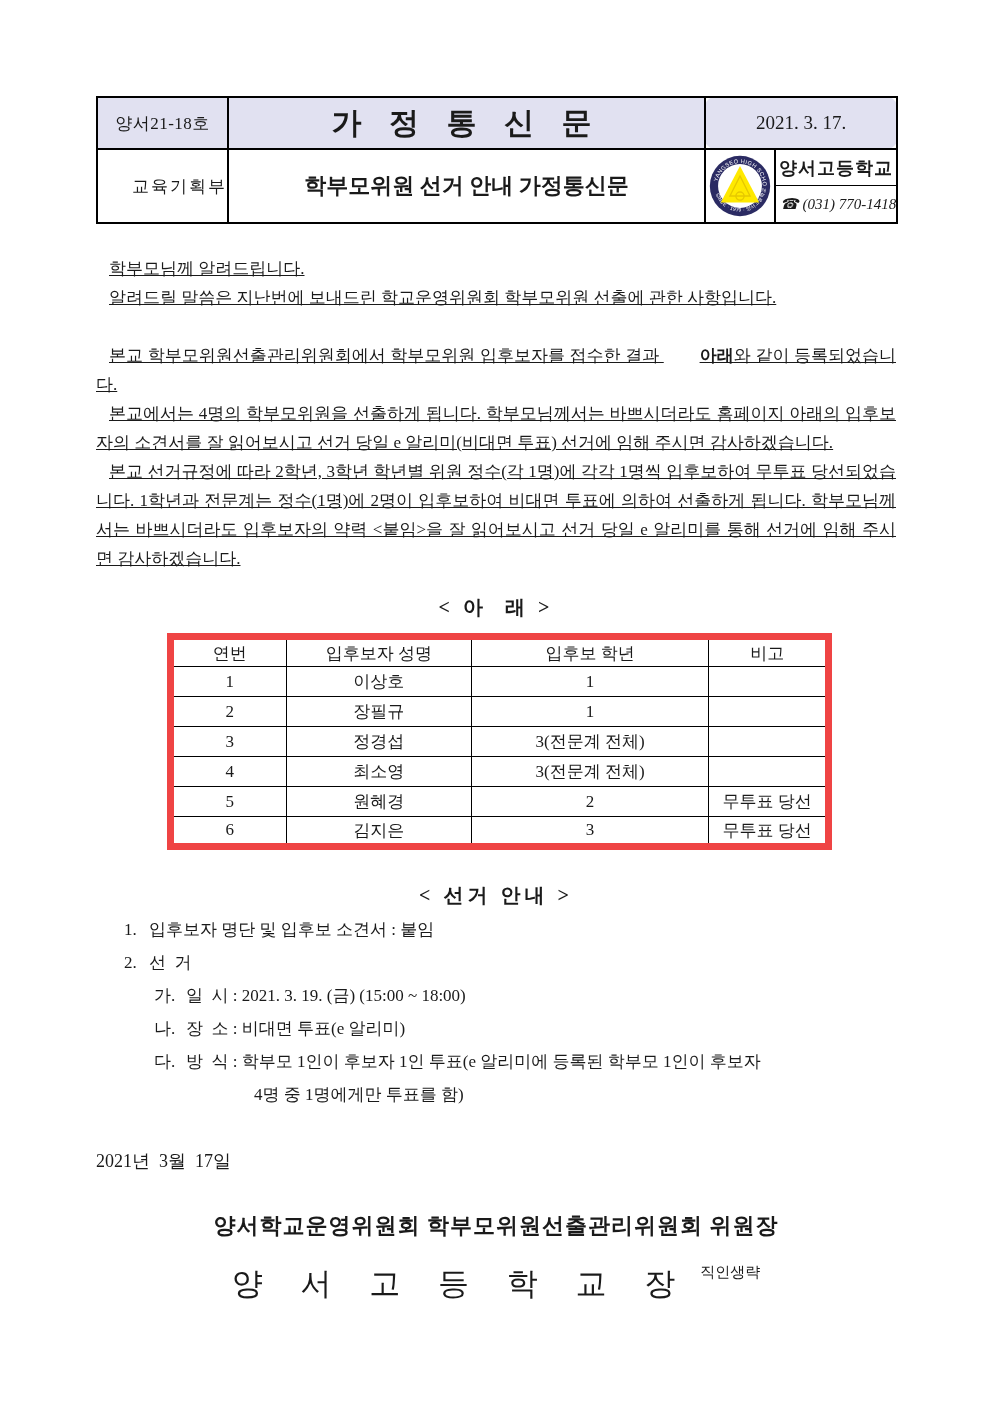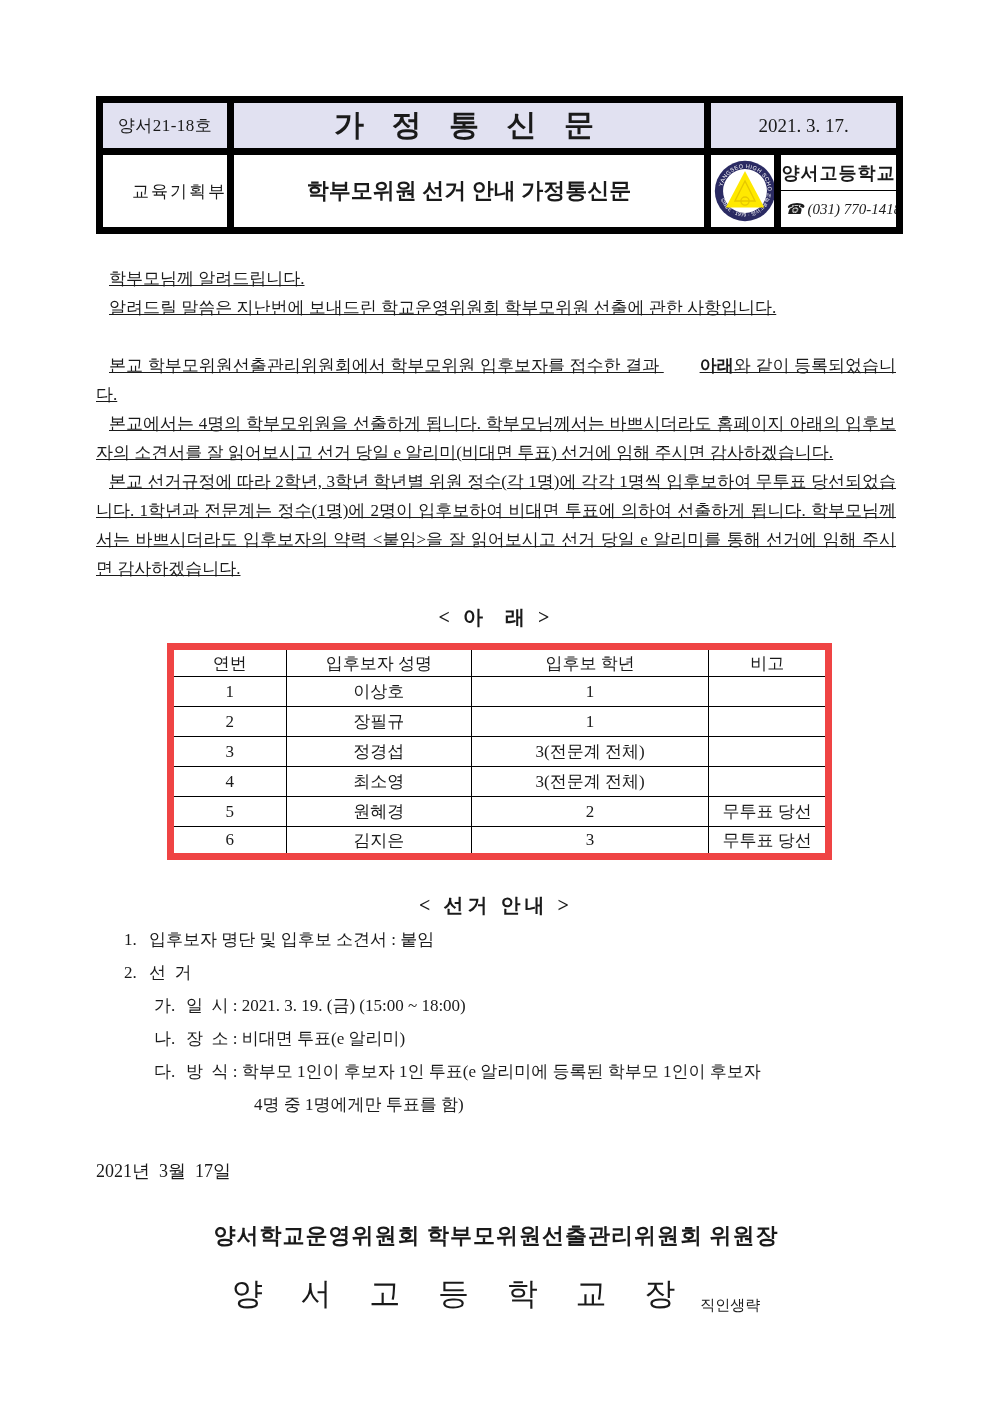--- a/index.html
+++ b/index.html
@@ -14,31 +14,31 @@
   }
   .content { width: 800px; margin: 0 auto; padding-top: 96px; }
 
   
   table.masthead {
     width: 800px;
     border-collapse: collapse;
     border: 2px solid #000;
     table-layout: fixed;
   }
-  table.masthead td { border: 7px solid #000000; overflow: hidden; }
+  table.masthead td { border: 2px solid #000000; overflow: hidden; }
   .band { background: #e1e1f1; }
   .doc-number {
     text-align: center; font-size: 17px; height: 52px;
     vertical-align: middle; letter-spacing: 0.5px;
   }
   .doc-type {
     text-align: center; font-size: 30px; font-weight: bold;
     letter-spacing: 10px; vertical-align: middle;
   }
-  .doc-date { text-align: center; font-size: 19px; vertical-align: middle; }
+  .doc-date { text-align: center; font-size: 19px; vertical-align: middle; border-radius: 10px; }
   .dept { text-align: right; font-size: 17px; height: 73px; vertical-align: middle; letter-spacing: 2px; }
   .subject { text-align: center; font-size: 22px; font-weight: bold; vertical-align: middle; }
   .logo-cell { text-align: center; vertical-align: middle; padding: 2px; }
   .school-cell { padding: 0; vertical-align: middle; }
   .school-name {
     height: 36px; border-bottom: 1px solid #000;
     display: flex; align-items: center; justify-content: center;
     font-size: 18px; font-weight: bold; letter-spacing: 1px;
   }
   .school-phone {
@@ -81,21 +81,21 @@
   .list-row { display: flex; margin-top: 9px; line-height: 24px; }
   .num { width: 25px; text-align: left; margin-left: 28px; flex: none; }
   .sub-label { width: 32px; text-align: left; margin-left: 58px; flex: none; }
   .keep-space { white-space: pre; }
   .wrap-line { margin-left: 158px; margin-top: 9px; line-height: 24px; }
 
   
   .footer-date { margin-top: 42px; text-align: left; font-size: 18px; white-space: pre; }
   .committee { margin-top: 38px; text-align: center; font-size: 22px; font-weight: bold; letter-spacing: 1px; }
   .signer-row {
-    margin-top: 22px; display: flex; align-items: flex-end; justify-content: center;
+    margin-top: 22px; display: flex; align-items: flex-start; justify-content: center;
   }
   .signer { font-size: 31px; letter-spacing: 15px; white-space: pre; }
   .seal-note { font-size: 15px; margin-left: 10px; }
 
   
   .logo-svg { display: block; margin: 0 auto; }
 </style>
 </head>
 <body>
 

